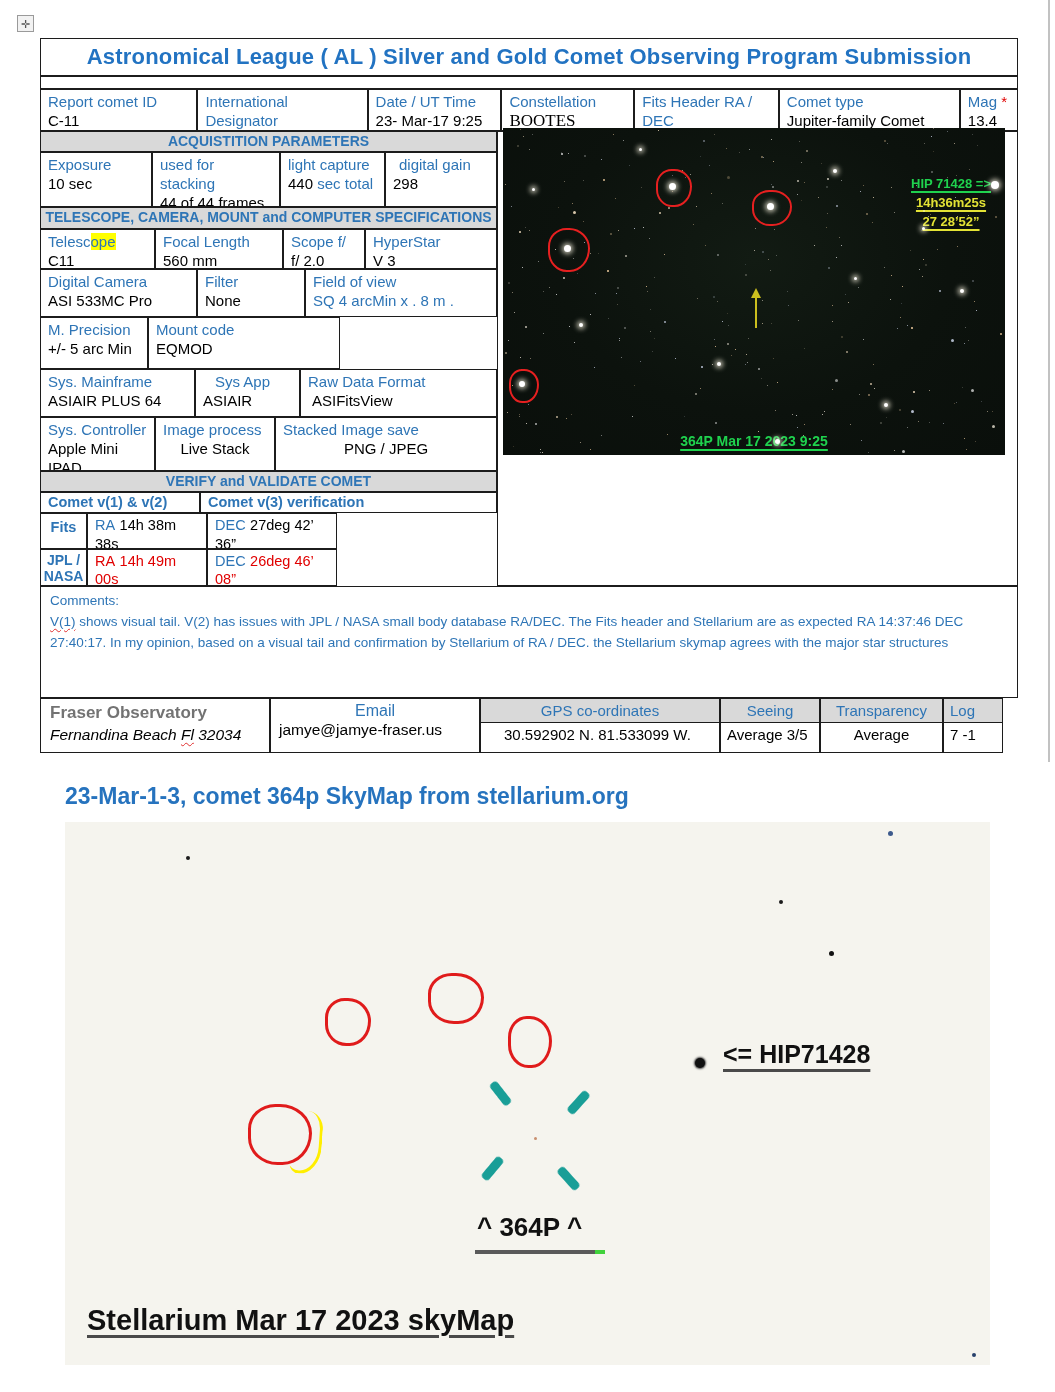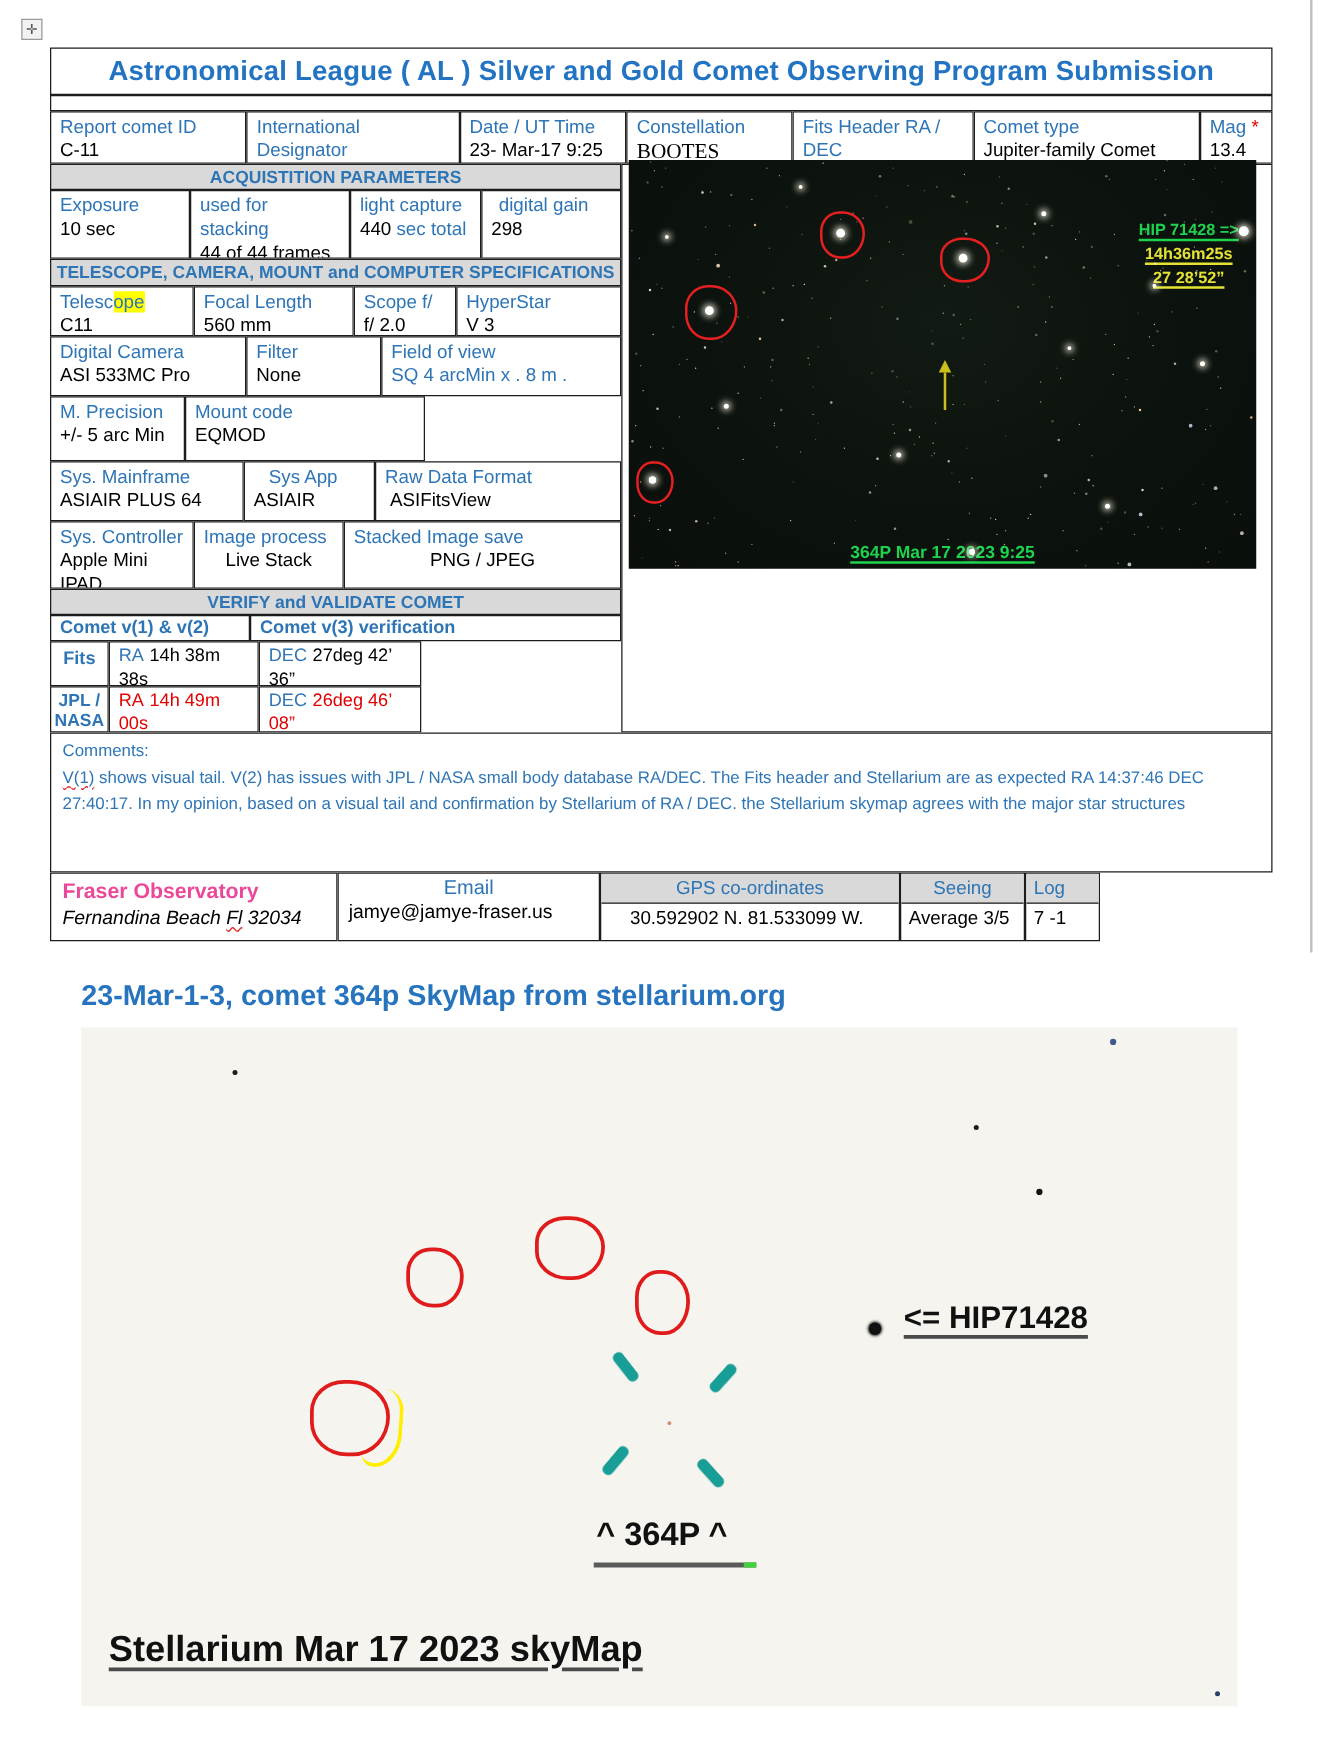--- a/index.html
+++ b/index.html
@@ -24,21 +24,21 @@
   .title-cell{height:38px;display:flex;align-items:center;justify-content:center;}
   .title-text{color:#2273c2;font-weight:bold;font-size:22px;letter-spacing:.2px;}
   .hdr{background:#d9d9d9;color:#2e75b6;font-weight:bold;font-size:14px;text-align:center;line-height:19px;}
   .serif{font-family:"Liberation Serif",serif;font-size:17px;}
   .hl{background:#ffff00;}
   .wavy{text-decoration:underline;text-decoration-style:wavy;text-decoration-color:#e03131;text-decoration-thickness:1px;text-underline-offset:2px;}
   .center{text-align:center;}
   .comments-cell{font-size:13.5px;line-height:1.55;color:#2e75b6;}
   .subhdr{height:24px;background:#d9d9d9;border-bottom:1px solid #1c1c1c;color:#2e75b6;font-size:15px;line-height:23px;box-sizing:border-box;}
   .subval{font-size:15px;padding-top:3px;}
-  .obs-name{color:#ec4899;font-weight:bold;font-size:17px;line-height:22px;}
+  .obs-name{color:#737373;font-weight:bold;font-size:17px;line-height:22px;}
   .obs-addr{font-size:15.5px;line-height:21px;font-style:italic;}
 
   
   .starfield{position:absolute;left:503px;top:128px;width:502px;height:327px;z-index:5;
     background:radial-gradient(ellipse at 50% 40%, #121b13 0%, #0c120d 55%, #0a0f0b 100%);overflow:hidden;}
   .st{position:absolute;border-radius:50%;}
   .bst{position:absolute;border-radius:50%;background:#fff;box-shadow:0 0 5px 2px rgba(255,250,230,.75);}
   .ann-circle{position:absolute;border:2px solid #e62020;border-radius:47% 53% 52% 48% / 45% 50% 58% 50%;}
   .sf-text{position:absolute;right:14px;top:46px;text-align:center;font-weight:bold;font-size:13px;line-height:19px;}
   .sf-line{text-decoration:underline;text-decoration-thickness:2px;text-underline-offset:3px;}
@@ -288,20 +288,24 @@
         <div class="lbl center" style="font-size:16px">Email</div>
         <div class="val" style="font-size:15.5px">jamye@jamye-fraser.us</div>
       </div>
       <div class="cell" style="width:240px">
         <div class="subhdr center">GPS co-ordinates</div>
         <div class="subval" style="padding-left:23px">30.592902 N.   81.533099 W.</div>
       </div>
       <div class="cell" style="width:100px">
         <div class="subhdr center">Seeing</div>
         <div class="subval" style="padding-left:6px">Average 3/5</div>
+      </div>
+      <div class="cell" style="width:123px">
+        <div class="subhdr center">Transparency</div>
+        <div class="subval center">Average</div>
       </div>
       <div class="cell" style="width:60px">
         <div class="subhdr" style="padding-left:6px">Log</div>
         <div class="subval" style="padding-left:6px">7 -1</div>
       </div>
     </div>
   </div>
 
   <div class="starfield" id="starfield">
     <div class="sf-text">

